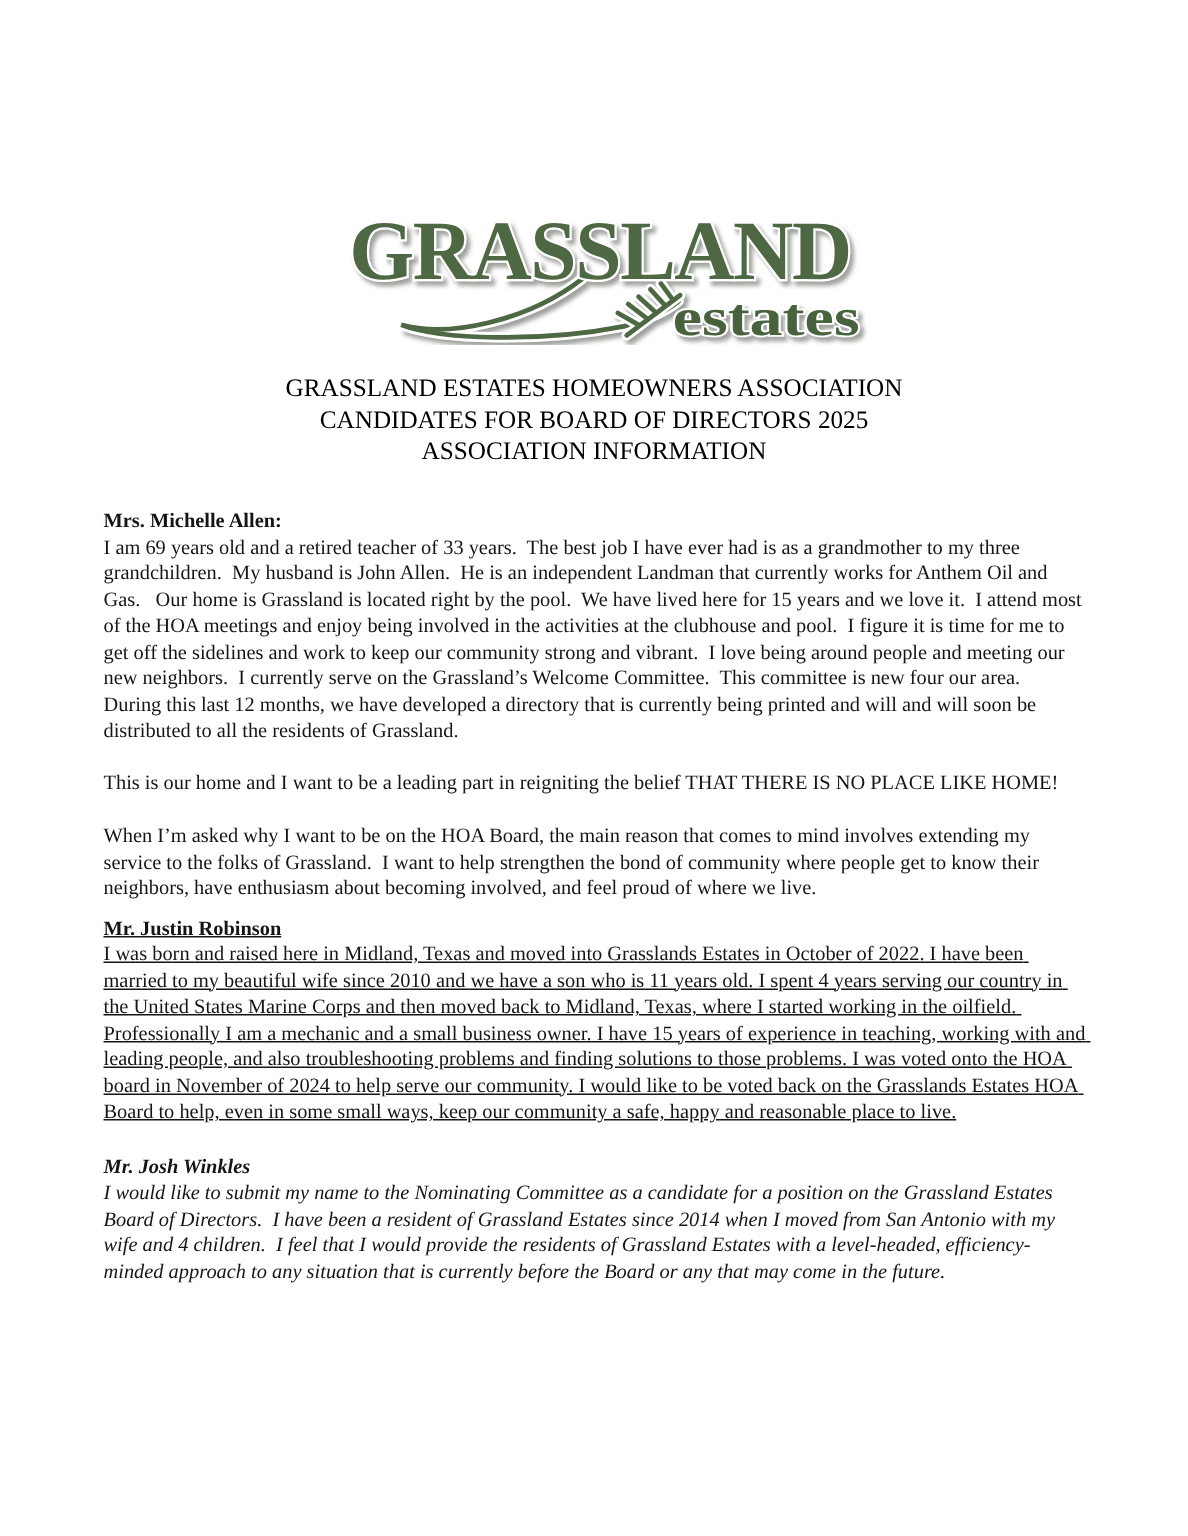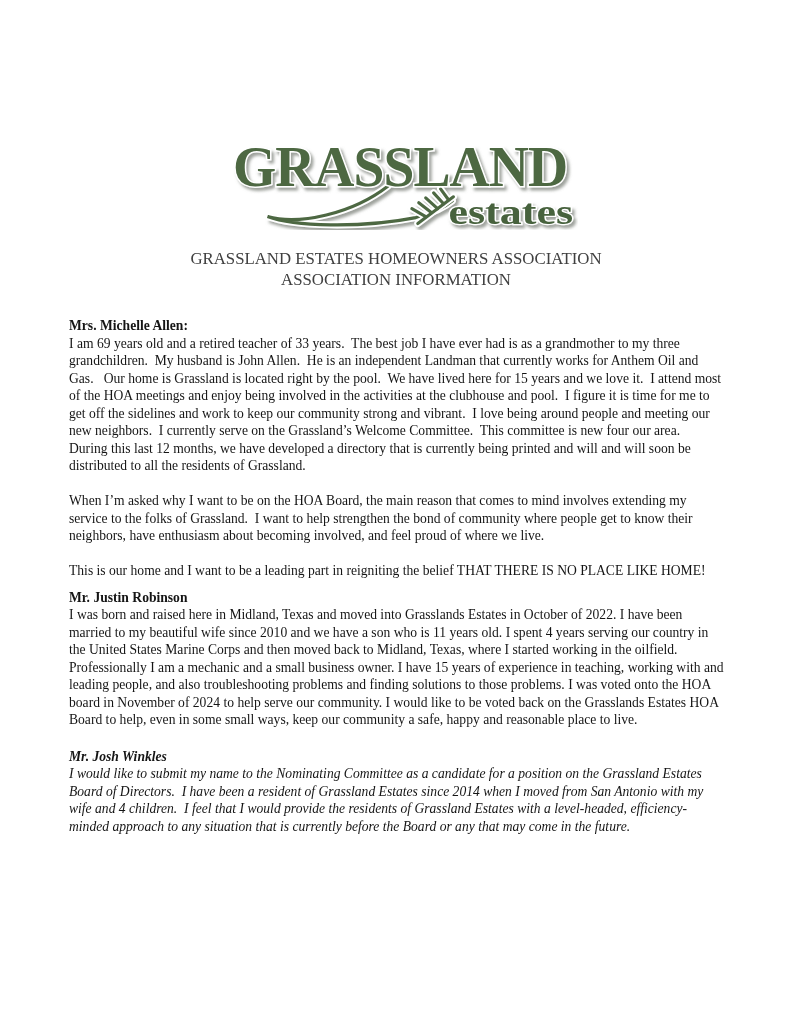--- a/index.html
+++ b/index.html
@@ -54,40 +54,40 @@
     fill: none;
     stroke-linecap: round;
   }
   
   .doc-heading {
     margin-top: 18px;
     text-align: center;
     font-size: 16.8px;
     line-height: 21px;
     font-weight: 400;
-    color: #404040;
+    color: #000000;
   }
   
   .doc-body {
     margin: 27px 67px 14px 69px;
     width: 656px;
     font-size: 13.6px;
     line-height: 17.5px;
     text-align: left;
   }
   .bio-name {
     font-weight: 700;
     white-space: pre-wrap;
   }
   .bio-paragraph {
     margin: 0 0 17.5px 0;
     white-space: pre-wrap;
   }
   .bio-paragraph:last-child { margin-bottom: 0; }
-  .section-robinson { margin-top: 9px; }
+  .section-robinson { margin-top: 9px; text-decoration: underline; }
   .section-winkles { margin-top: 19px; font-style: italic; }
 </style>
 </head>
 <body>
 
 <div class="page">
 
   <div class="logo-wrap">
     <svg width="356" height="98" viewBox="0 0 360 98">
       <defs>
@@ -121,30 +121,31 @@
           <path d="M229 68 L 221 57"></path>
         </g>
         <text class="logo-main" x="180" y="54" text-anchor="middle" textLength="338" lengthAdjust="spacingAndGlyphs">GRASSLAND</text>
         <text class="logo-sub" x="292" y="92" text-anchor="middle" textLength="126" lengthAdjust="spacingAndGlyphs">estates</text>
       </g>
     </svg>
   </div>
 
   <div class="doc-heading">
     <div>GRASSLAND ESTATES HOMEOWNERS ASSOCIATION</div>
+    <div>CANDIDATES FOR BOARD OF DIRECTORS 2025</div>
     <div>ASSOCIATION INFORMATION</div>
   </div>
 
   <div class="doc-body">
 
     <div class="bio-section">
       <div class="bio-name">Mrs. Michelle Allen:</div>
       <p class="bio-paragraph">I am 69 years old and a retired teacher of 33 years.  The best job I have ever had is as a grandmother to my three grandchildren.  My husband is John Allen.  He is an independent Landman that currently works for Anthem Oil and Gas.   Our home is Grassland is located right by the pool.  We have lived here for 15 years and we love it.  I attend most of the HOA meetings and enjoy being involved in the activities at the clubhouse and pool.  I figure it is time for me to get off the sidelines and work to keep our community strong and vibrant.  I love being around people and meeting our new neighbors.  I currently serve on the Grassland’s Welcome Committee.  This committee is new four our area.  During this last 12 months, we have developed a directory that is currently being printed and will and will soon be distributed to all the residents of Grassland.</p>
+      <p class="bio-paragraph">This is our home and I want to be a leading part in reigniting the belief THAT THERE IS NO PLACE LIKE HOME!</p>
       <p class="bio-paragraph">When I’m asked why I want to be on the HOA Board, the main reason that comes to mind involves extending my service to the folks of Grassland.  I want to help strengthen the bond of community where people get to know their neighbors, have enthusiasm about becoming involved, and feel proud of where we live.</p>
-      <p class="bio-paragraph">This is our home and I want to be a leading part in reigniting the belief THAT THERE IS NO PLACE LIKE HOME!</p>
     </div>
 
     <div class="bio-section section-robinson">
       <div class="bio-name">Mr. Justin Robinson</div>
       <p class="bio-paragraph">I was born and raised here in Midland, Texas and moved into Grasslands Estates in October of 2022. I have been married to my beautiful wife since 2010 and we have a son who is 11 years old. I spent 4 years serving our country in the United States Marine Corps and then moved back to Midland, Texas, where I started working in the oilfield. Professionally I am a mechanic and a small business owner. I have 15 years of experience in teaching, working with and leading people, and also troubleshooting problems and finding solutions to those problems. I was voted onto the HOA board in November of 2024 to help serve our community. I would like to be voted back on the Grasslands Estates HOA Board to help, even in some small ways, keep our community a safe, happy and reasonable place to live.</p>
     </div>
 
     <div class="bio-section section-winkles">
       <div class="bio-name">Mr. Josh Winkles</div>
       <p class="bio-paragraph">I would like to submit my name to the Nominating Committee as a candidate for a position on the Grassland Estates Board of Directors.  I have been a resident of Grassland Estates since 2014 when I moved from San Antonio with my wife and 4 children.  I feel that I would provide the residents of Grassland Estates with a level-headed, efficiency-minded approach to any situation that is currently before the Board or any that may come in the future.</p>

